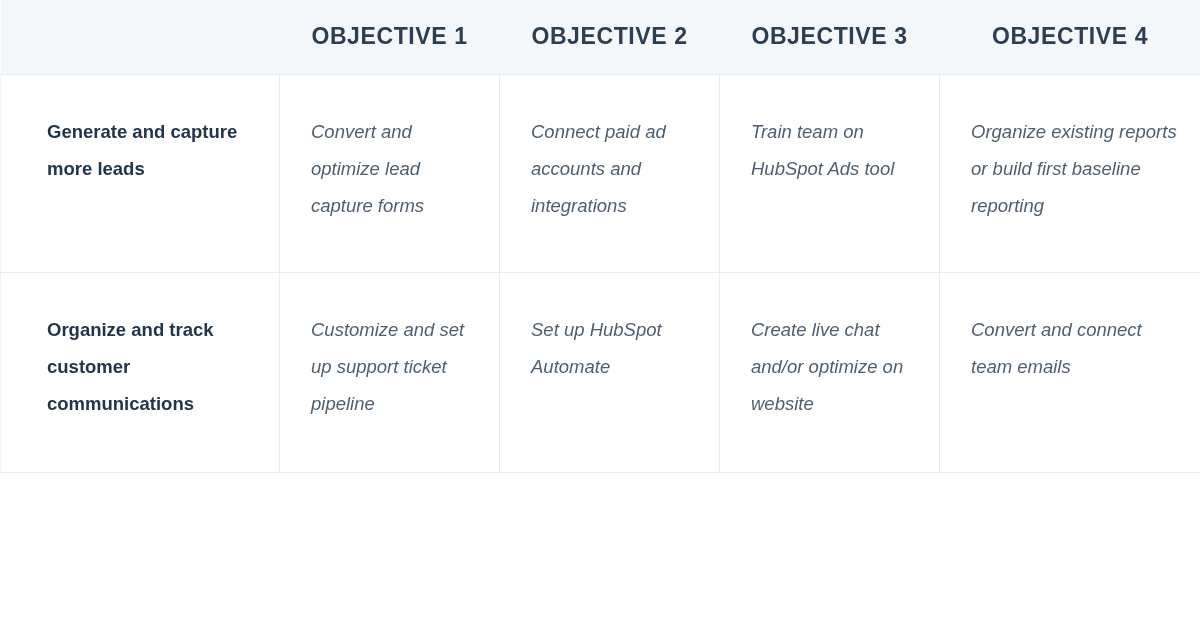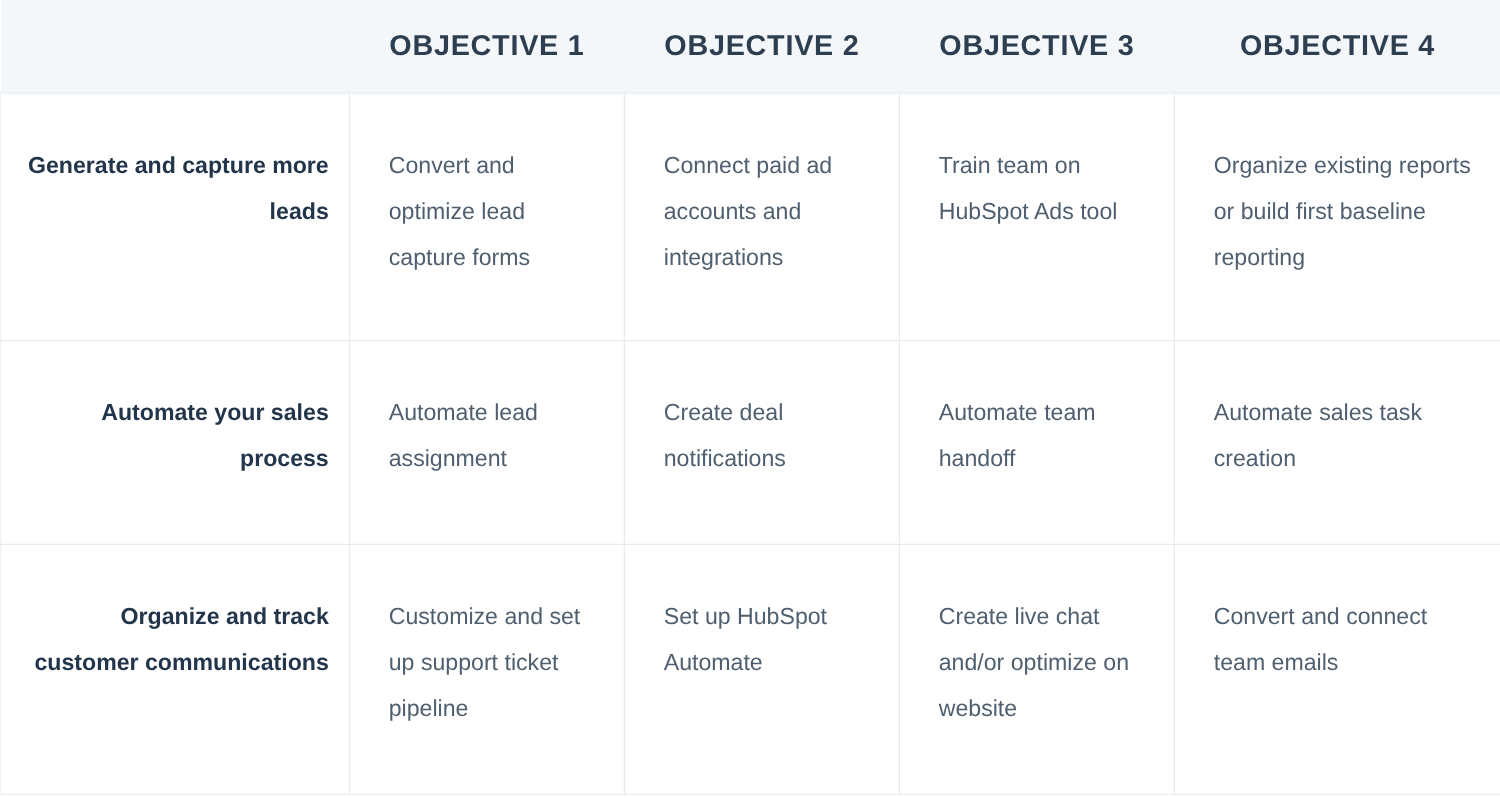--- a/index.html
+++ b/index.html
@@ -73,31 +73,31 @@
     background: #ffffff;
     font-weight: normal;
   }
   tbody tr:first-child td {
     border-top: 1px solid #e6ecef;
   }
   tbody td:first-child {
     border-left: 1px solid #eef2f5;
     color: #22354a;
     font-weight: bold;
-    padding-left: 20px;
+    padding-left: 46px;
     padding-right: 16px;
-    text-align: right;
   }
   tbody td.goal-cell {
     width: 279px;
   }
   tbody td.task-cell {
     width: 220px;
     padding-left: 31px;
     padding-right: 18px;
+    font-style: italic;
   }
   tbody td.task-cell.last {
     width: 261px;
   }
 
   tbody tr.row-1 td { height: 198px; }
   tbody tr.row-2 td { height: 163px; }
   tbody tr.row-3 td { height: 200px; }
 
   .cell-text {
@@ -131,37 +131,20 @@
           <span class="cell-text">Connect paid ad accounts and integrations</span>
         </td>
         <td class="task-cell">
           <span class="cell-text">Train team on HubSpot Ads tool</span>
         </td>
         <td class="task-cell last">
           <span class="cell-text">Organize existing reports or build first baseline reporting</span>
         </td>
       </tr>
 
-      <tr class="row-2">
-        <td class="goal-cell">
-          <span class="cell-text">Automate your sales process</span>
-        </td>
-        <td class="task-cell">
-          <span class="cell-text">Automate lead assignment</span>
-        </td>
-        <td class="task-cell">
-          <span class="cell-text">Create deal notifications</span>
-        </td>
-        <td class="task-cell">
-          <span class="cell-text">Automate team handoff</span>
-        </td>
-        <td class="task-cell last">
-          <span class="cell-text">Automate sales task creation</span>
-        </td>
-      </tr>
 
       <tr class="row-3">
         <td class="goal-cell">
           <span class="cell-text">Organize and track customer communications</span>
         </td>
         <td class="task-cell">
           <span class="cell-text">Customize and set up support ticket pipeline</span>
         </td>
         <td class="task-cell">
           <span class="cell-text">Set up HubSpot Automate</span>

